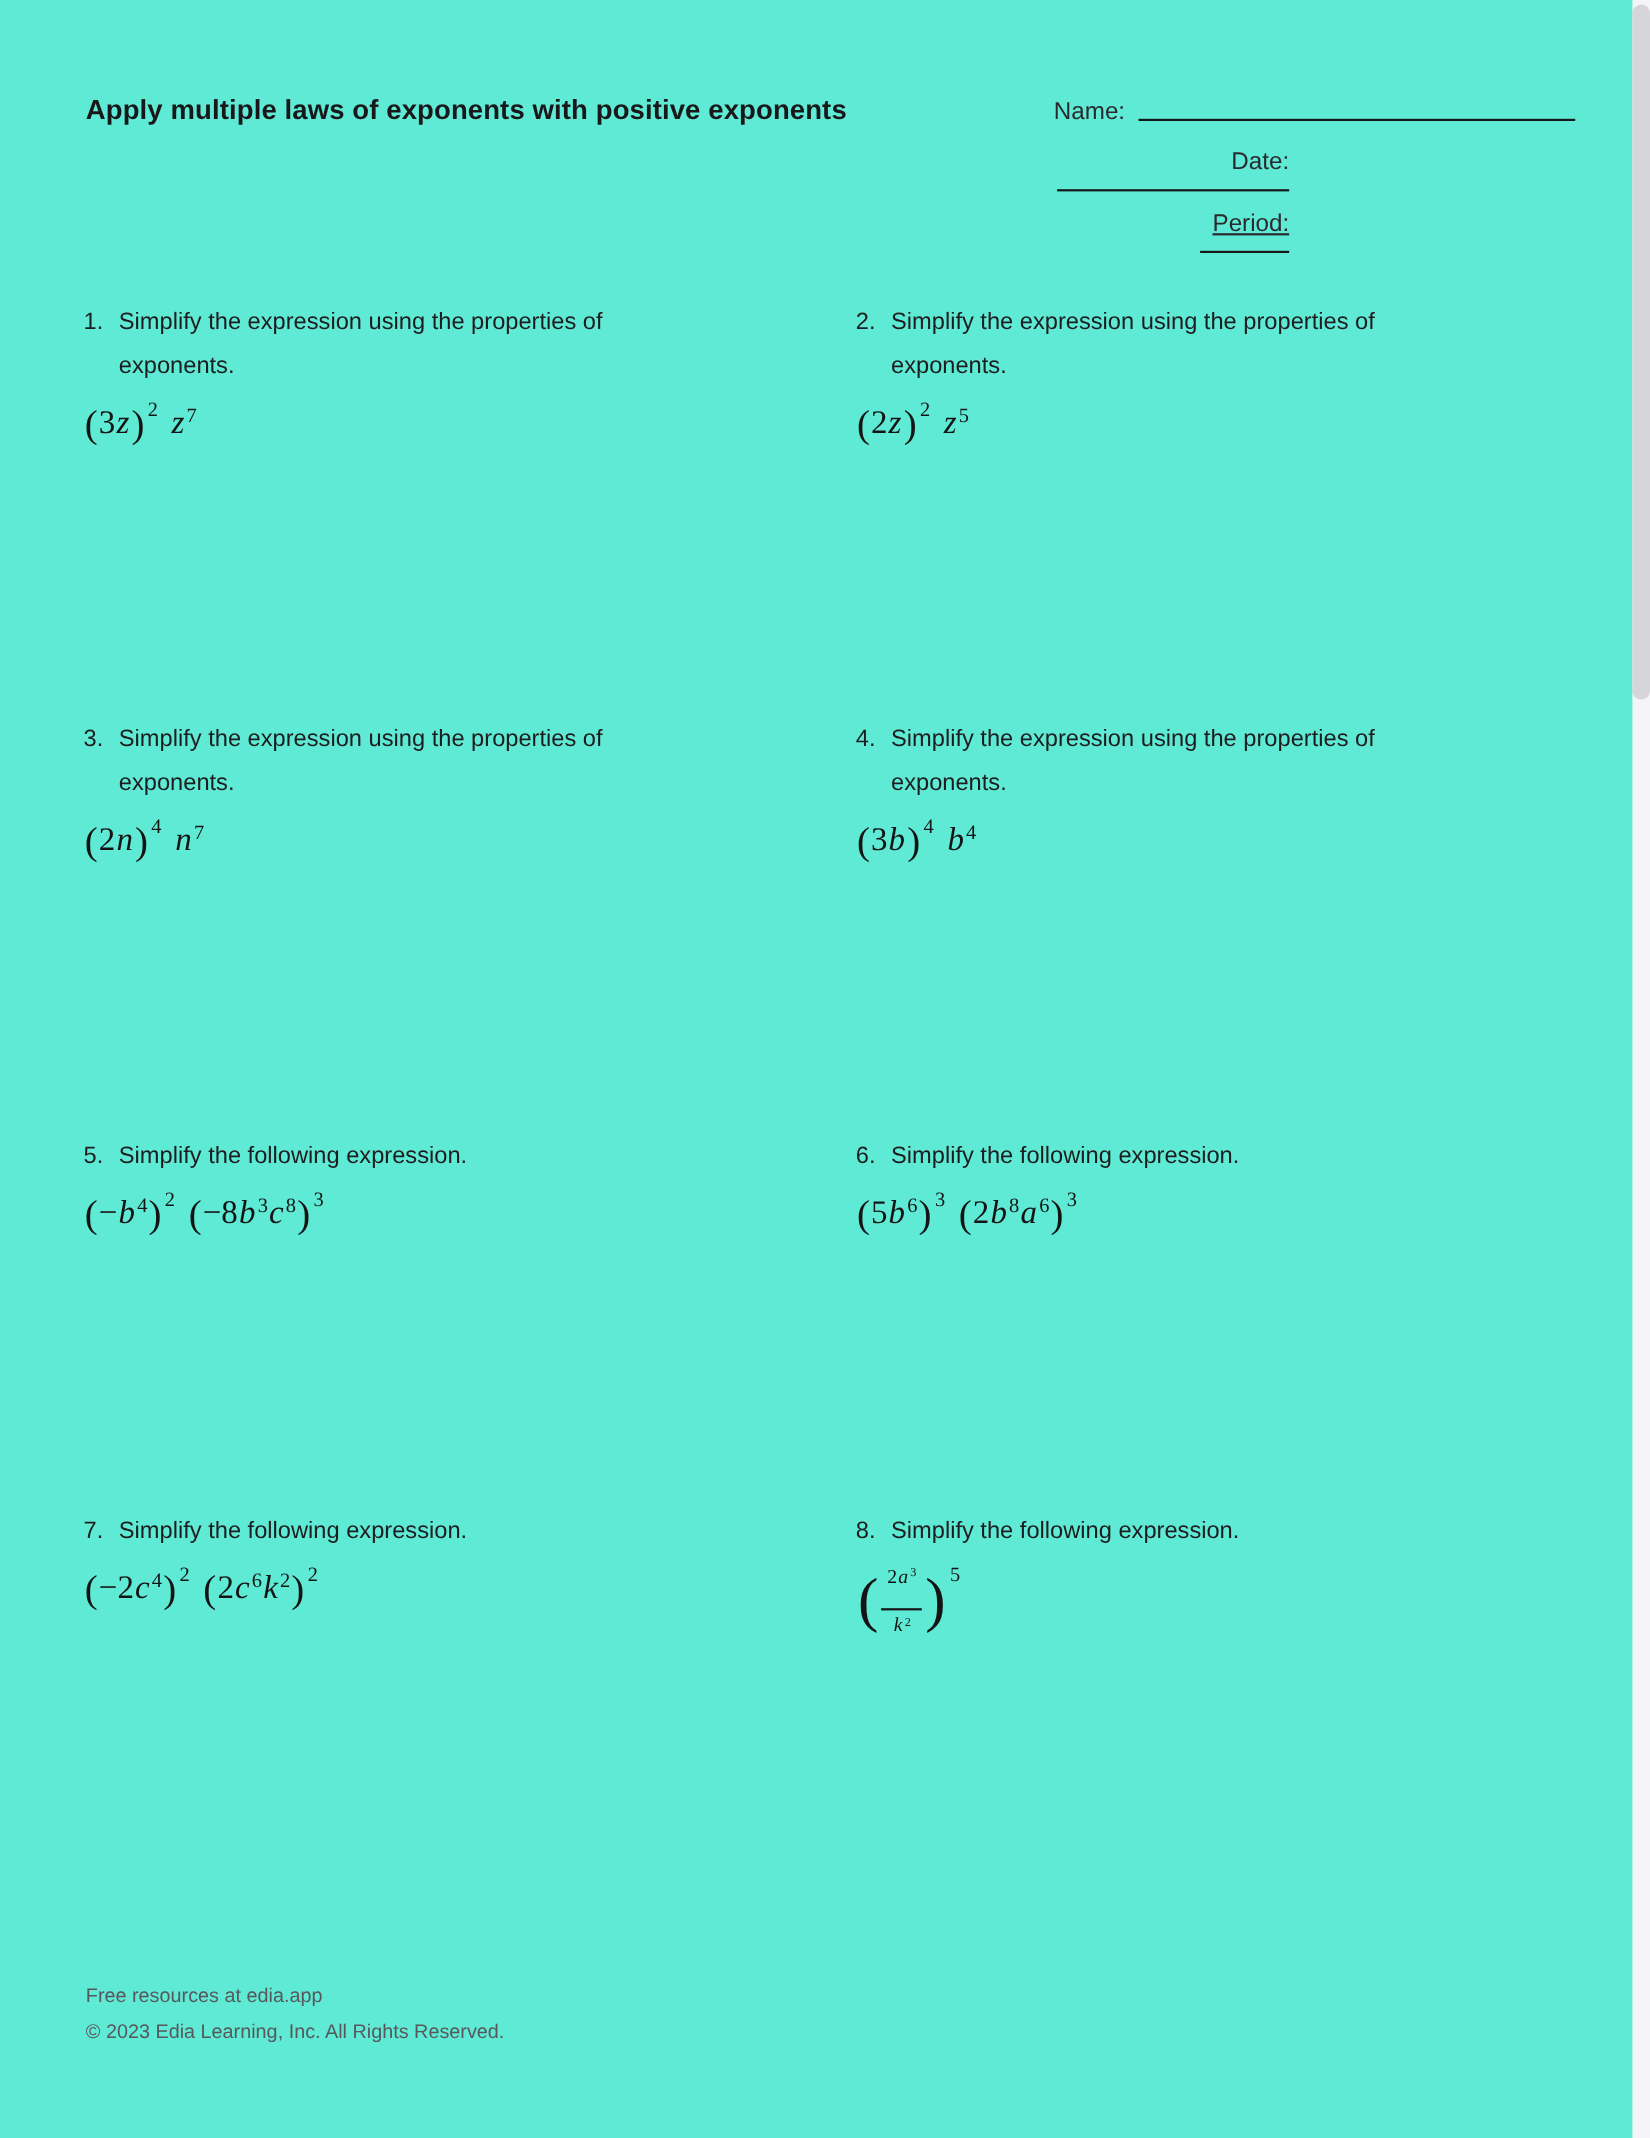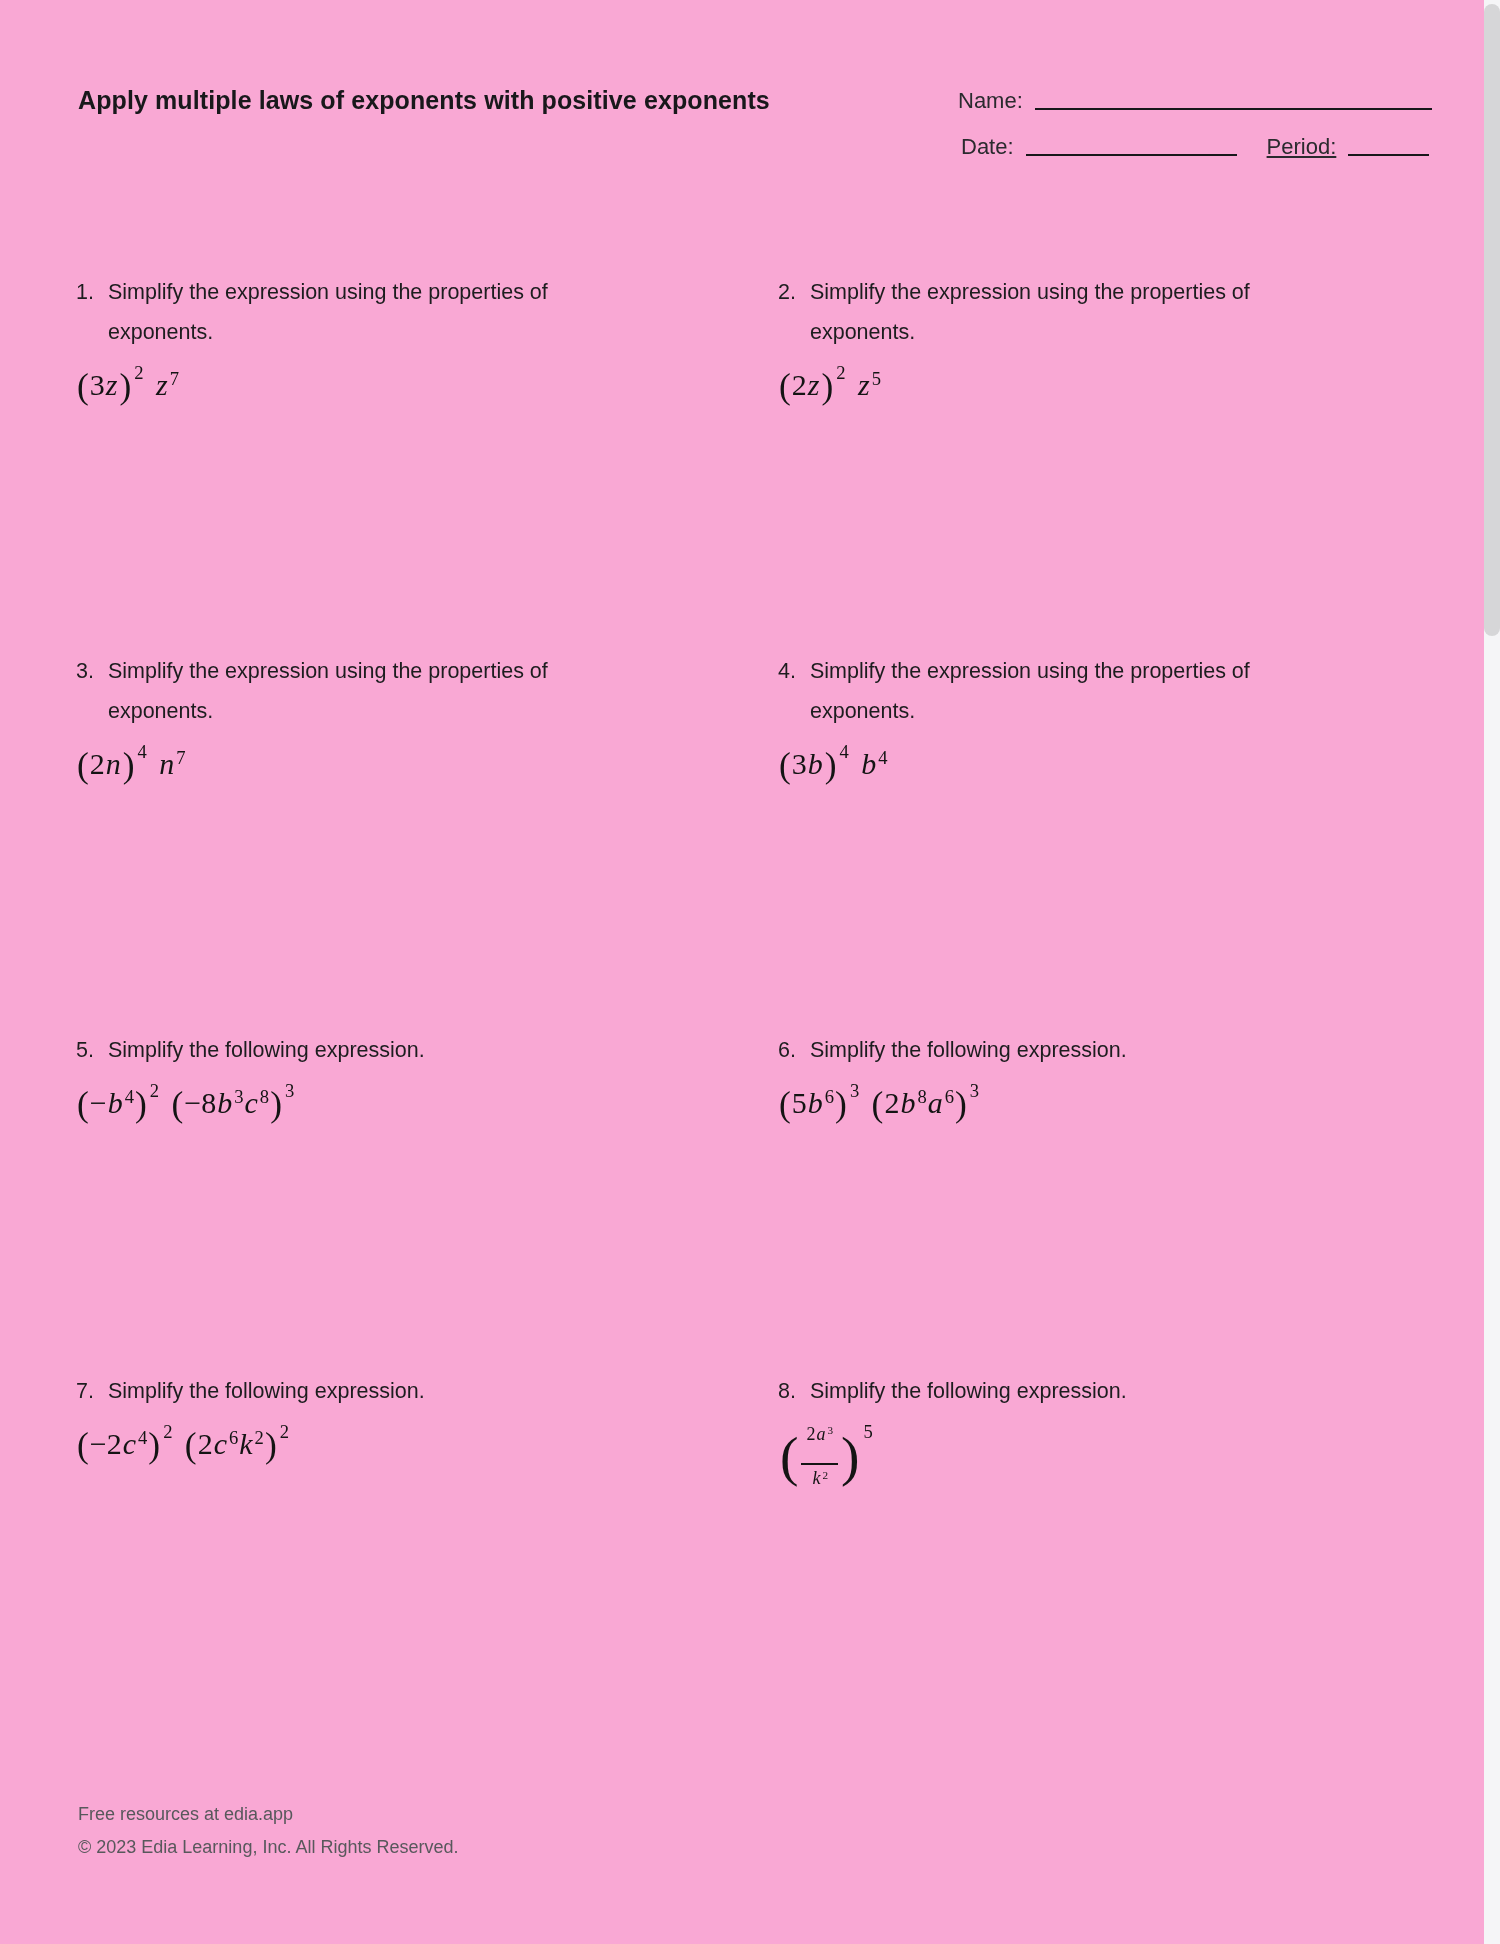--- a/index.html
+++ b/index.html
@@ -1,25 +1,25 @@
 <!DOCTYPE html>
 <html><head>
 <meta charset="utf-8">
 <style>
   html,body{margin:0;padding:0;background:#ffffff;}
   .page{
-    position:relative;width:1500px;height:1944px;background:#f9a8d4;
+    position:relative;width:1500px;height:1944px;background:#5eead4;
     font-family:"Liberation Sans",sans-serif;color:#1d1d1f;overflow:hidden;
   }
 
   
   .title{position:absolute;left:78px;top:80px;font-size:25px;line-height:40px;font-weight:700;color:#18181b;letter-spacing:0.1px;}
   .field-row{position:absolute;display:flex;align-items:flex-end;gap:12px;font-size:22px;color:#2a2a2e;margin-left:28px;}
   .row-name{left:930px;top:88px;}
-  .row-date{left:933px;top:134px;}
+  .row-date{left:933px;top:134px;flex-direction:column;}
   .fline{height:0;border-bottom:2px solid #17171a;margin-bottom:4px;}
   .fline.name{width:397px;}
   .fline.date{width:211px;}
   .fline.period{width:81px;}
   .flabel.periodlab{margin-left:18px;text-decoration:underline;}
 
   
   .cell{position:absolute;width:620px;}
   #p1{left:76px;top:272px;}  #p2{left:778px;top:272px;}
   #p3{left:76px;top:651px;}  #p4{left:778px;top:651px;}

